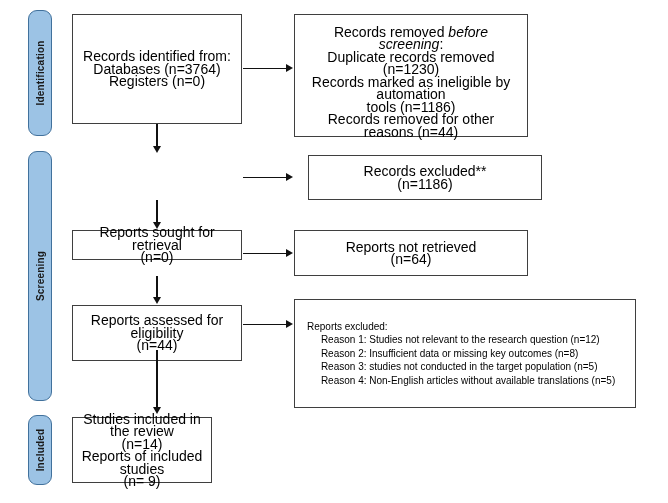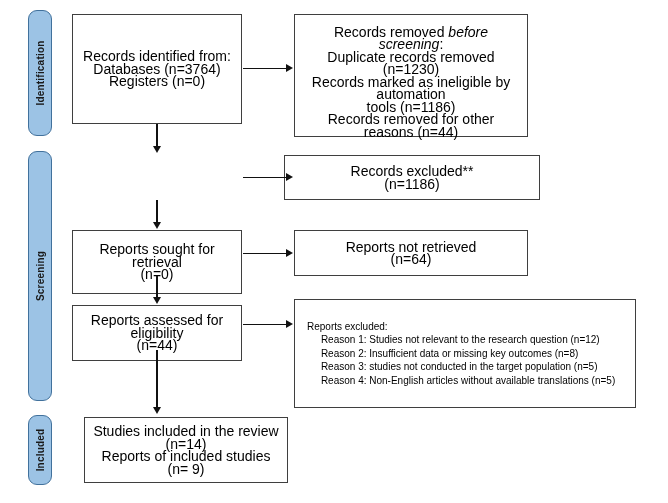--- a/index.html
+++ b/index.html
@@ -133,32 +133,32 @@
     </div>
   </div>
 
   <div class="conn conn-h" style="left:243px; top:68px; width:44px;"></div>
   <div class="arrow-right" style="left:286px; top:64.2px;"></div>
 
   <div class="conn conn-v" style="left:156.3px; top:124px; height:25px;"></div>
   <div class="arrow-down" style="left:152.5px; top:146px;"></div>
 
 
-  <div class="node-box" style="left:284px; top:155px; width:256px; height:45px;">
+  <div class="node-box" style="left:308px; top:155px; width:234px; height:45px;">
     <div class="node-text">Records excluded**
 (n=1186)</div>
   </div>
 
   <div class="conn conn-h" style="left:243px; top:177px; width:44px;"></div>
   <div class="arrow-right" style="left:286px; top:173.2px;"></div>
 
   <div class="conn conn-v" style="left:156.3px; top:200px; height:25px;"></div>
   <div class="arrow-down" style="left:152.5px; top:222px;"></div>
 
-  <div class="node-box" style="left:72px; top:230px; width:170px; height:64px;">
+  <div class="node-box" style="left:72px; top:230px; width:170px; height:30px;">
     <div class="node-text">Reports sought for retrieval
 (n=0)</div>
   </div>
 
   <div class="node-box" style="left:294px; top:230px; width:234px; height:46px;">
     <div class="node-text">Reports not retrieved
 (n=64)</div>
   </div>
 
   <div class="conn conn-h" style="left:243px; top:253px; width:44px;"></div>
@@ -179,20 +179,20 @@
      Reason 3: studies not conducted in the target population (n=5)
      Reason 4: Non-English articles without available translations (n=5)</div>
   </div>
 
   <div class="conn conn-h" style="left:243px; top:324px; width:44px;"></div>
   <div class="arrow-right" style="left:286px; top:320.2px;"></div>
 
   <div class="conn conn-v" style="left:156.3px; top:350px; height:60px;"></div>
   <div class="arrow-down" style="left:152.5px; top:407px;"></div>
 
-  <div class="node-box" style="left:84px; top:417px; width:204px; height:66px;">
+  <div class="node-box" style="left:72px; top:417px; width:140px; height:66px;">
     <div class="node-text">Studies included in the review
 (n=14)
 Reports of included studies
 (n= 9)</div>
   </div>
 
 </div>
 
 </body></html>

